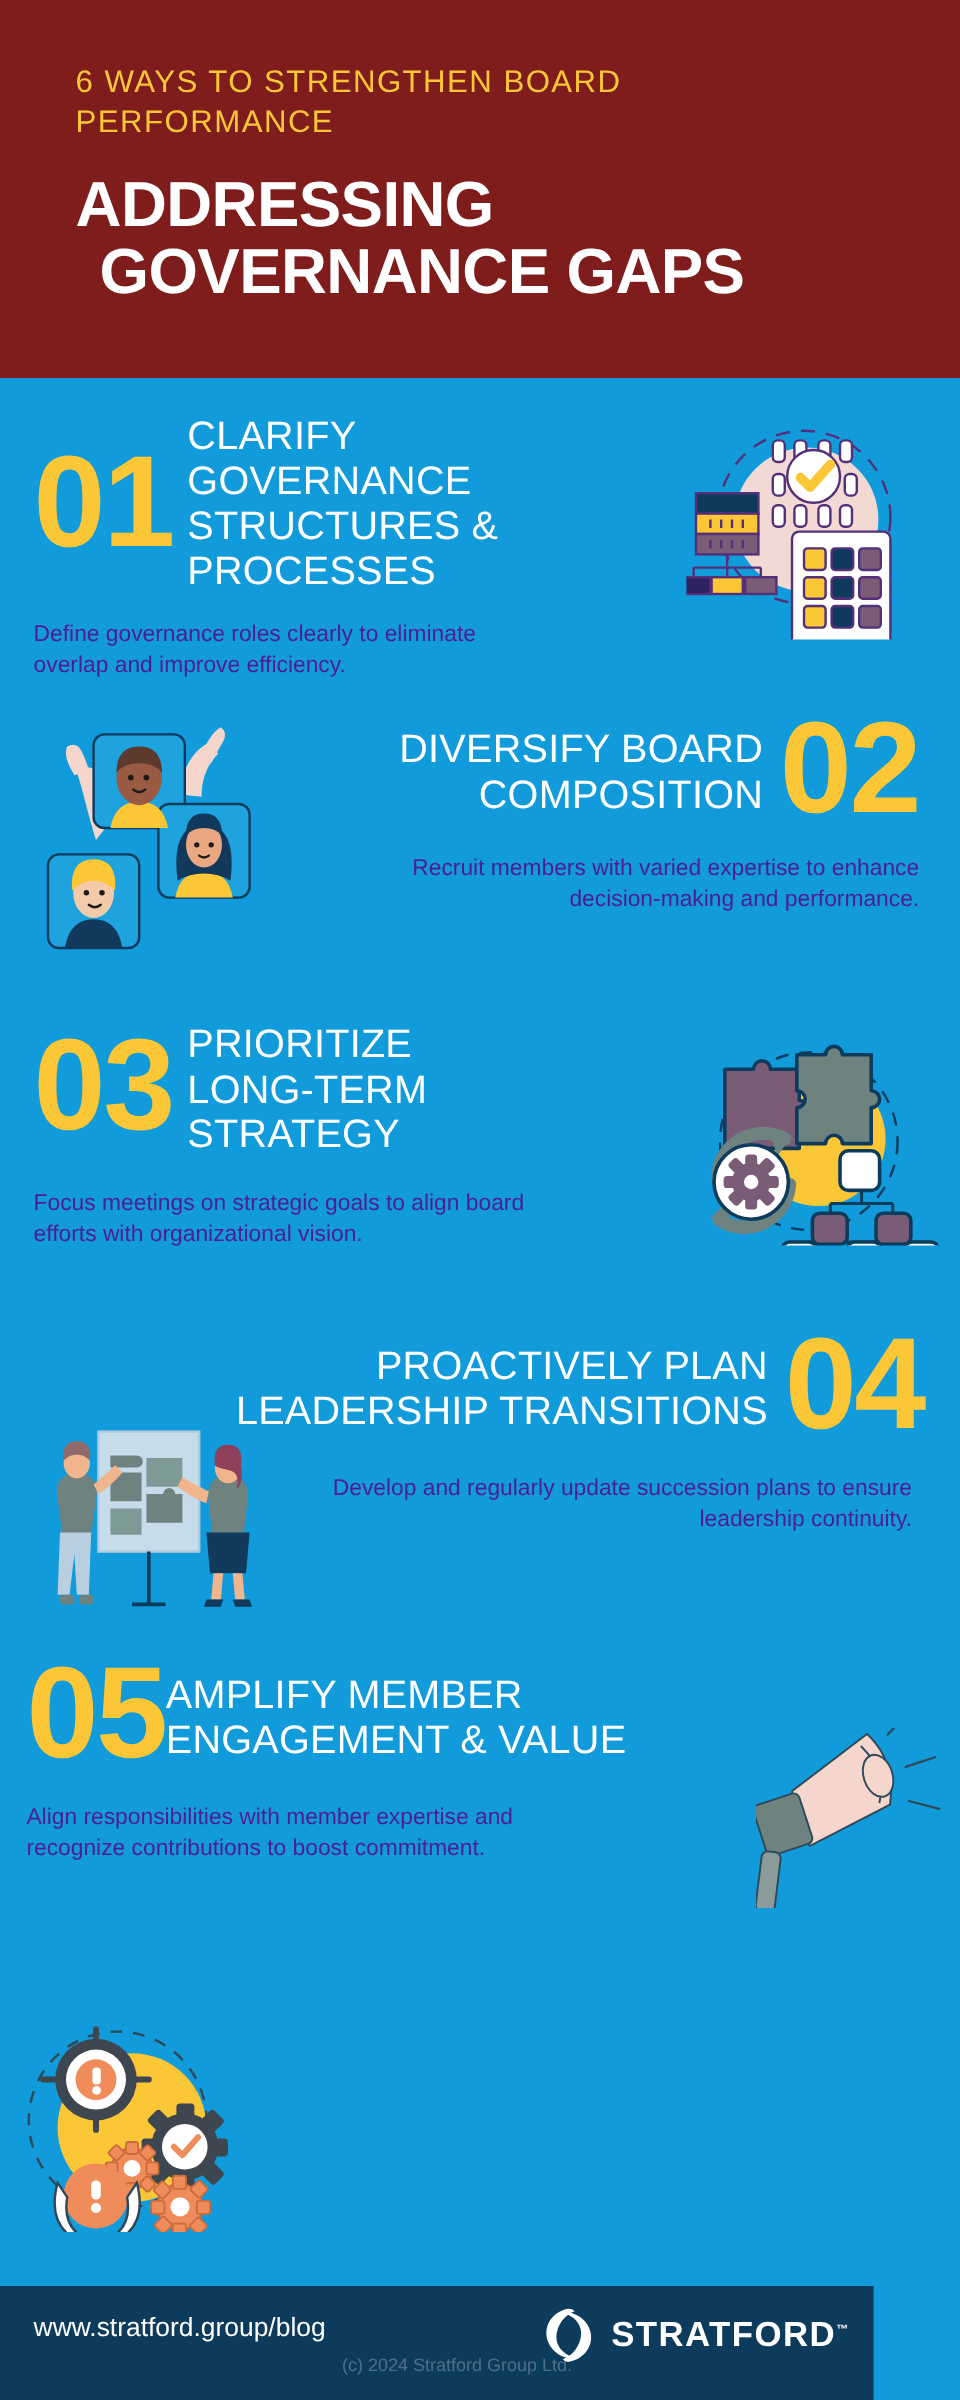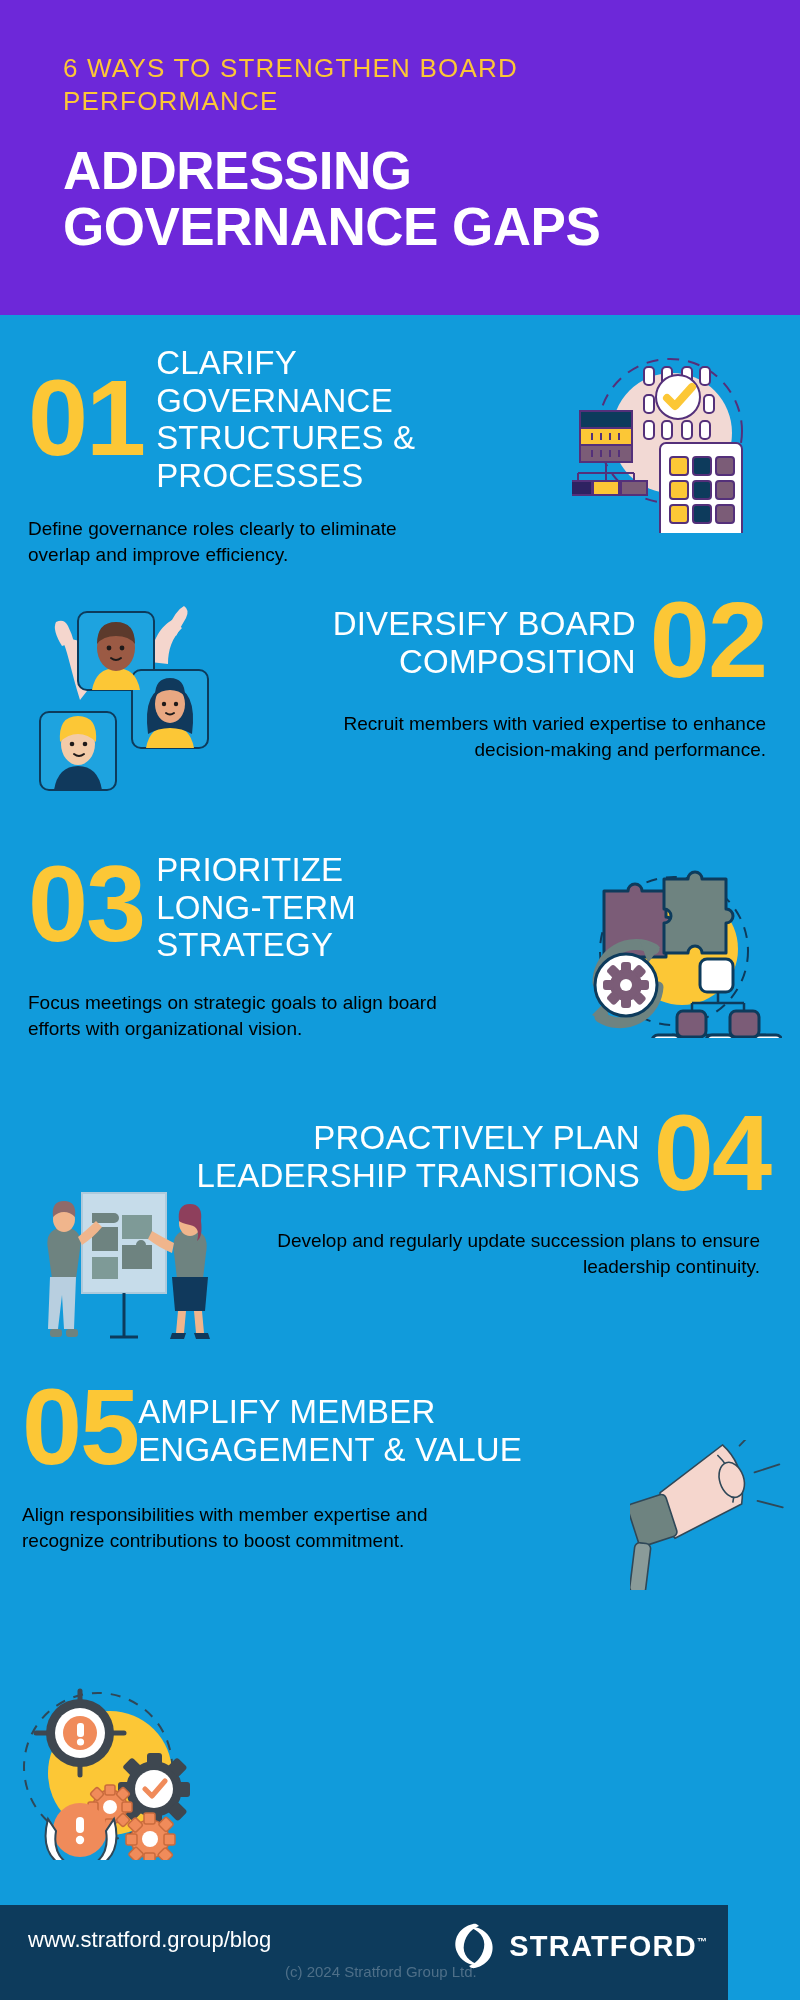--- a/index.html
+++ b/index.html
@@ -8,21 +8,21 @@
     font-family:"Liberation Sans", sans-serif;
     background:#119BDB;
     width:800px; height:2000px;
     overflow:hidden;
     position:relative;
   }
   .infographic { width:800px; height:2000px; position:relative; }
 
   
   .header {
-    background:#6d28d9;
+    background:#7f1d1d;
     height:315px;
     padding:52px 60px 0 63px;
     position:relative;
   }
   .eyebrow {
     color:#FCC736;
     font-size:26px;
     letter-spacing:1.2px;
     line-height:1.28;
     font-weight:400;
@@ -31,21 +31,21 @@
   }
   .headline {
     color:#FFFFFF;
     font-size:53px;
     font-weight:bold;
     line-height:1.06;
     letter-spacing:-0.5px;
     margin-top:24px;
     text-transform:uppercase;
   }
-  .headline .l2 { display:block; }
+  .headline .l2 { display:block;margin-left:20px; }
 
   
   .body-area { background:#119BDB; position:relative; height:1590px; }
 
   .section { position:relative; width:800px; }
 
   .row { display:flex; align-items:center; }
 
   .num {
     color:#FCC736;
@@ -57,21 +57,21 @@
   }
   .title {
     color:#FFFFFF;
     font-size:33px;
     font-weight:400;
     line-height:1.14;
     text-transform:uppercase;
     letter-spacing:0.2px;
   }
   .desc {
-    color:#000000;
+    color:#4c1d95;
     font-size:19px;
     line-height:1.36;
     font-weight:400;
   }
   .left  { text-align:left; }
   .right { text-align:right; }
 
   
   .abs { position:absolute; }
 

